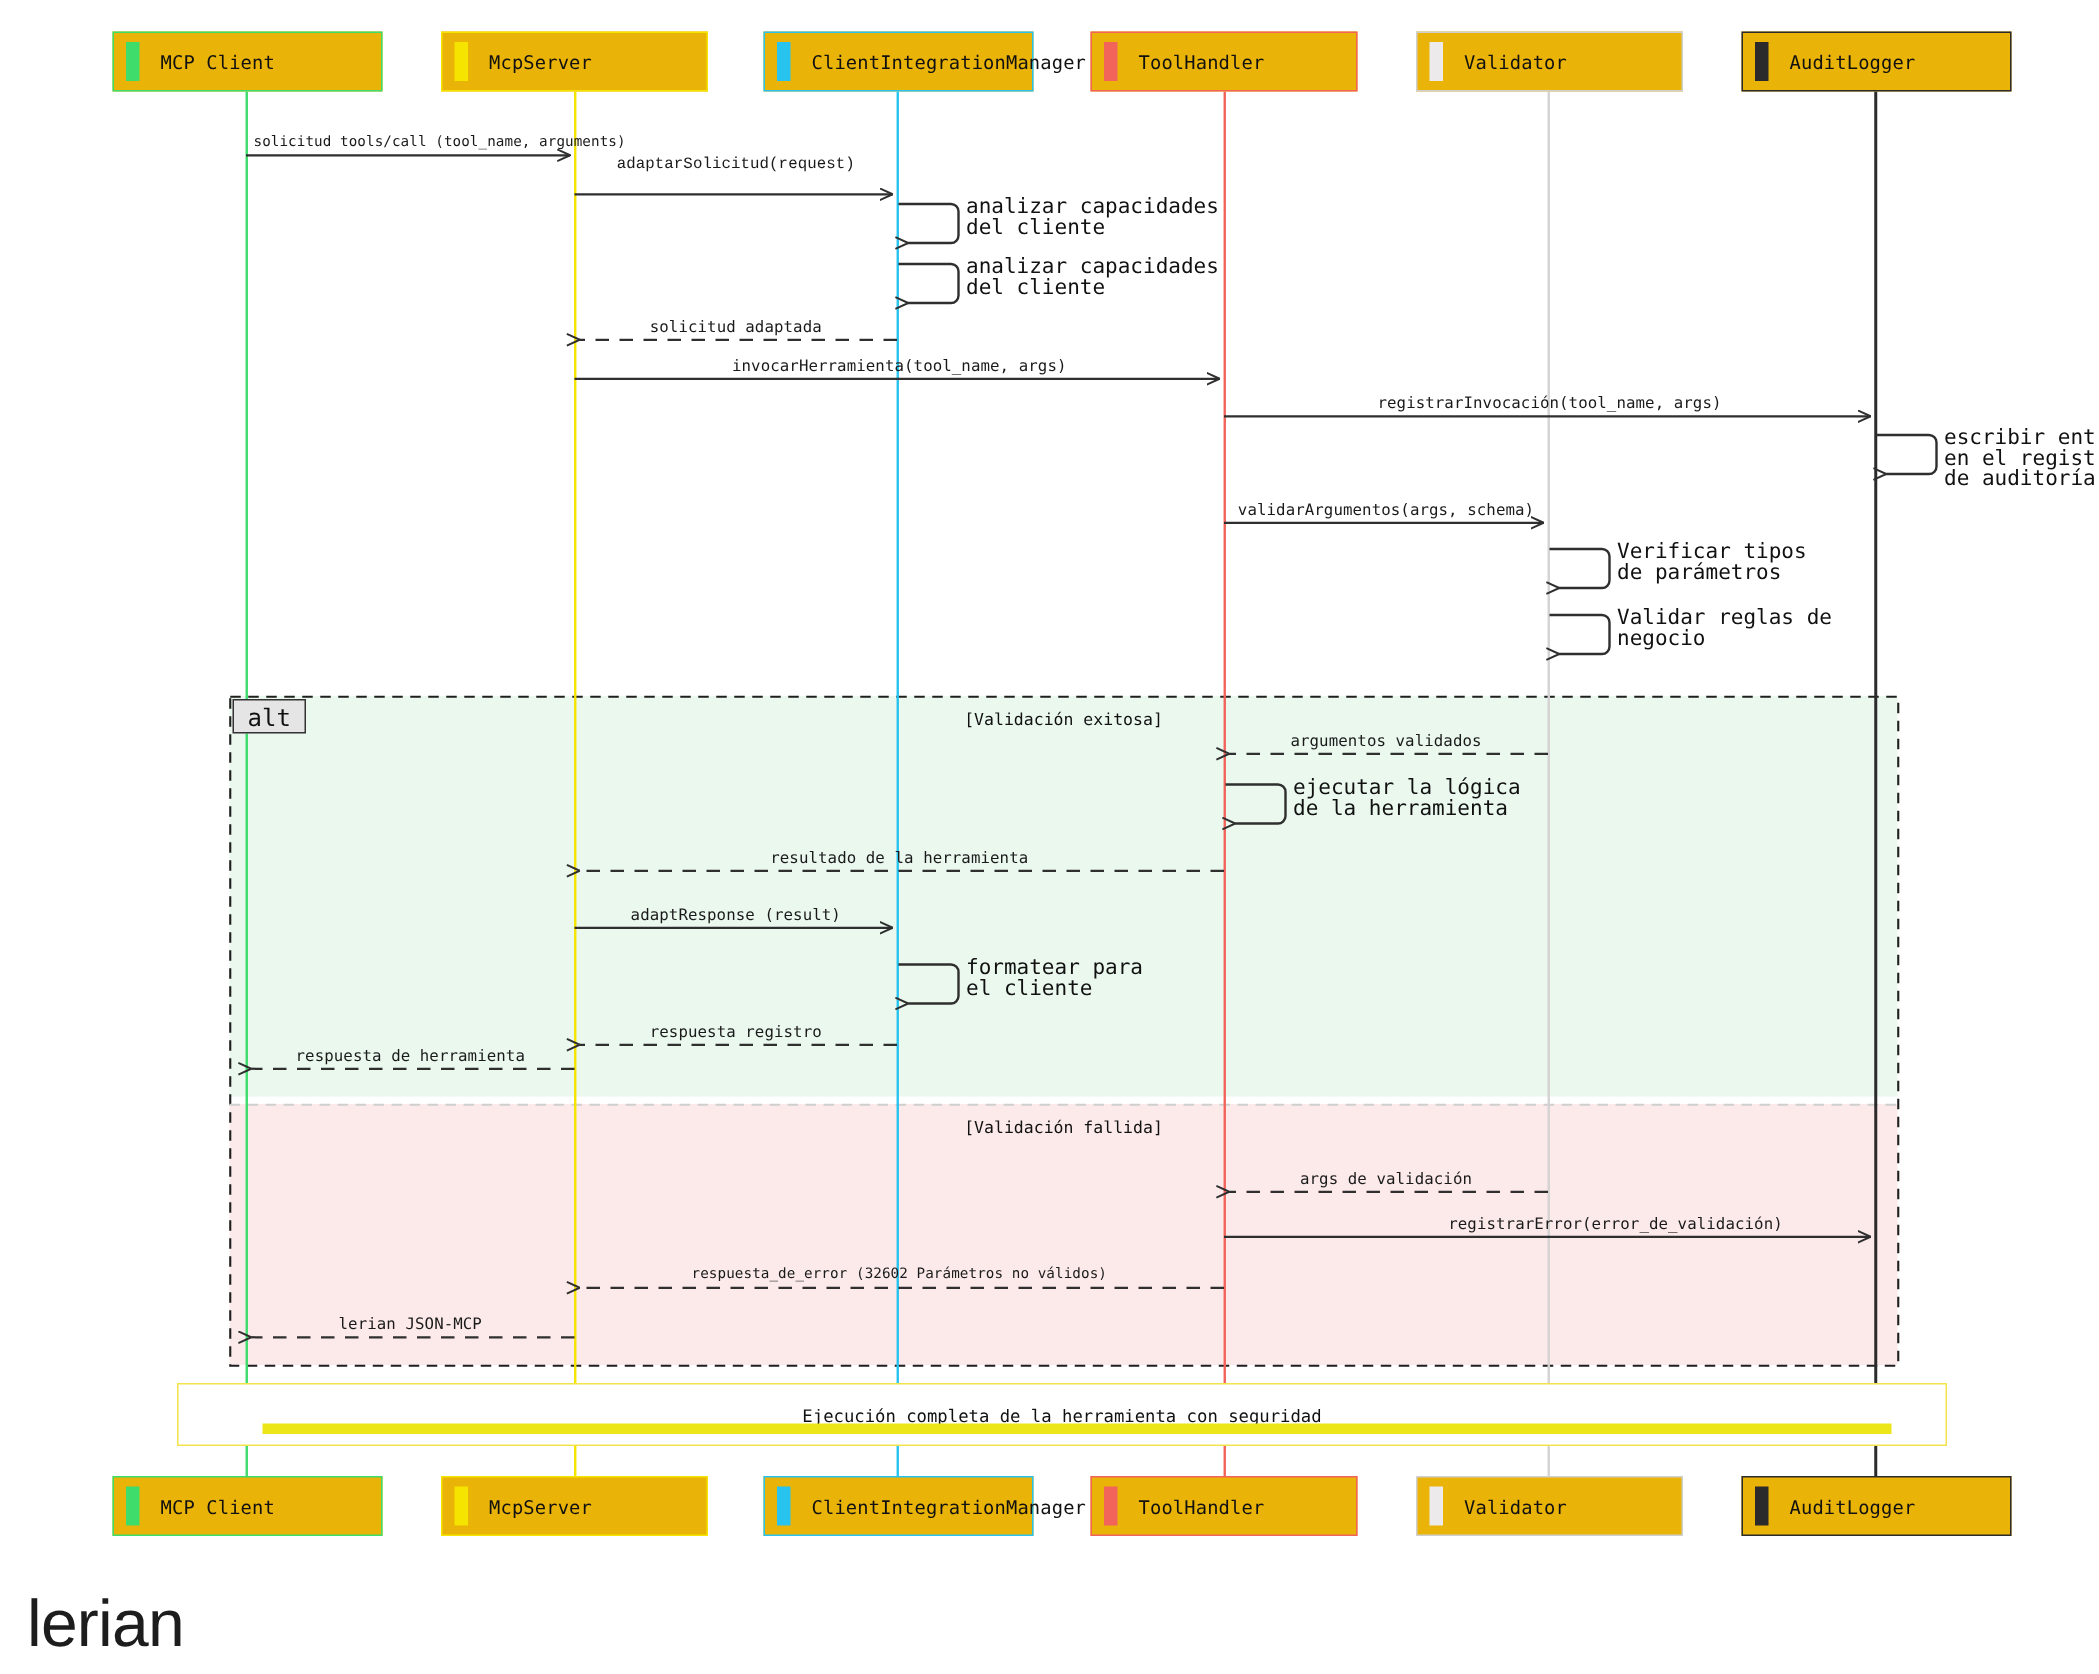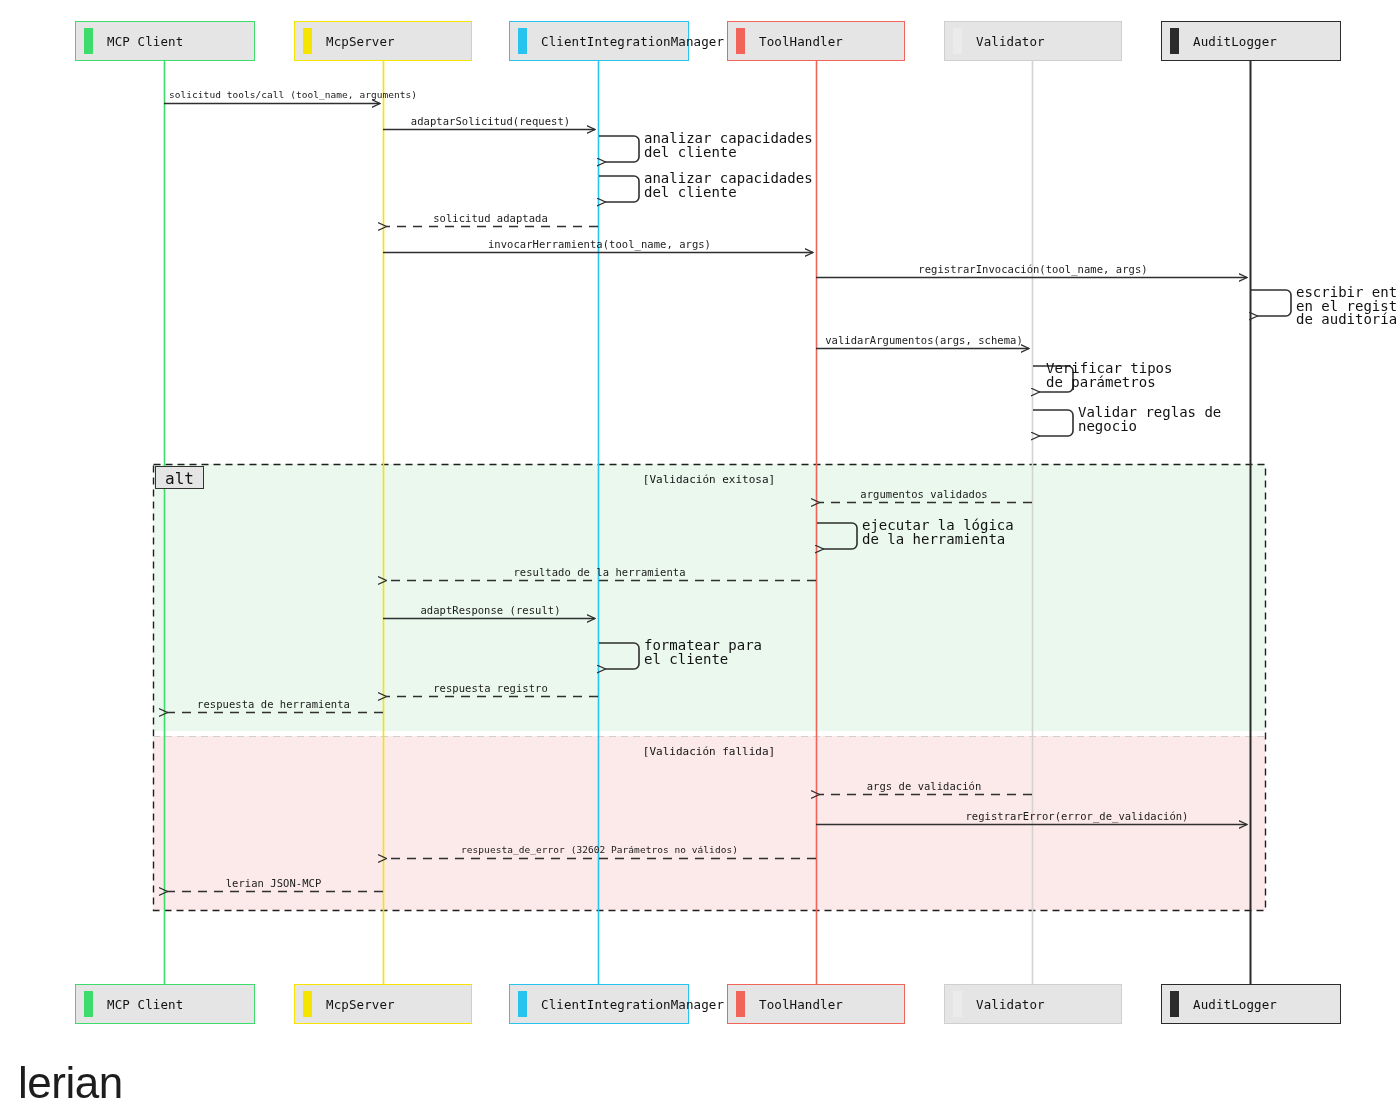--- a/index.html
+++ b/index.html
@@ -26,21 +26,21 @@
     width: 1399px;
     height: 1116px;
   }
   svg.layer { pointer-events: none; }
 
   
   .pbox {
     position: absolute;
     box-sizing: border-box;
     height: 40px;
-    background: #e5e5e5;
+    background: #eab308;
     border: 1px solid #999;
     display: flex;
     align-items: center;
   }
   .pbox .swatch {
     width: 9px;
     height: 26px;
     margin-left: 8px;
     flex: 0 0 auto;
   }
@@ -235,48 +235,52 @@
       </div>
       <div class="pbox" style="left: 1161px; top: 21px; width: 180px; border-color: rgb(43, 43, 43);">
         <span class="swatch" style="background: rgb(43, 43, 43);"></span>
         <span class="plabel">AuditLogger</span>
       </div>
       <div class="pbox" style="left: 1161px; top: 984px; width: 180px; border-color: rgb(43, 43, 43);">
         <span class="swatch" style="background: rgb(43, 43, 43);"></span>
         <span class="plabel">AuditLogger</span>
       </div>
       <div class="msg-label small" style="top: 89px; left: 169px;">solicitud tools/call (tool_name, arguments)</div>
-      <div class="msg-label center" style="top: 115px; left: 490.5px;">adaptarSolicitud(request)</div>
+      <div class="msg-label center" style="top: 104px; left: 490.5px; font-family: Liberation Mono, monospace;">adaptarSolicitud(request)</div>
       <div class="msg-label center" style="top: 212px; left: 490.5px;">solicitud adaptada</div>
       <div class="msg-label center" style="top: 238px; left: 599.5px;">invocarHerramienta(tool_name, args)</div>
       <div class="msg-label center" style="top: 263px; left: 1033px;">registrarInvocación(tool_name, args)</div>
       <div class="msg-label center" style="top: 334px; left: 924px;">validarArgumentos(args, schema)</div>
       <div class="msg-label center" style="top: 488px; left: 924px;">argumentos validados</div>
       <div class="msg-label center" style="top: 566px; left: 599.5px;">resultado de la herramienta</div>
       <div class="msg-label center" style="top: 604px; left: 490.5px;">adaptResponse (result)</div>
       <div class="msg-label center" style="top: 682px; left: 490.5px;">respuesta registro</div>
       <div class="msg-label center" style="top: 698px; left: 273.5px;">respuesta de herramienta</div>
       <div class="msg-label center" style="top: 780px; left: 924px;">args de validación</div>
       <div class="msg-label center" style="top: 810px; left: 1033px; margin-left: 44px;">registrarError(error_de_validación)</div>
       <div class="msg-label small center" style="top: 844px; left: 599.5px;">respuesta_de_error (32602 Parámetros no válidos)</div>
       <div class="msg-label center" style="top: 877px; left: 273.5px;">lerian JSON-MCP</div>
       <div class="self-text" style="left: 644px; top: 132px;">analizar capacidades
 del cliente</div>
       <div class="self-text" style="left: 644px; top: 172px;">analizar capacidades
 del cliente</div>
       <div class="self-text" style="left: 1296px; top: 286px;">escribir entrada
 en el registro
 de auditoría</div>
-      <div class="self-text" style="left: 1046px; top: 362px;">Verificar tipos
+      <div class="self-text" style="left: 1078px; top: 362px;">Verificar tipos
 de parámetros</div>
       <div class="self-text" style="left: 1078px; top: 406px;">Validar reglas de
 negocio</div>
       <div class="self-text" style="left: 862px; top: 519px;">ejecutar la lógica
 de la herramienta</div>
       <div class="self-text" style="left: 644px; top: 639px;">formatear para
 el cliente</div>
       <div class="alt-tag" style="left: 155px; top: 466px;">alt</div>
       <div class="alt-cond" style="left: 709px; top: 473px;">[Validación exitosa]</div>
       <div class="alt-cond" style="left: 709px; top: 745px;">[Validación fallida]</div>
+      <div class="note-box" style="left: 118px; top: 922px; width: 1180px; height: 42px; border-color: rgb(242, 227, 74);">
+        <div class="note-text">Ejecución completa de la herramienta con seguridad</div>
+        <div class="note-bar" style="background: rgb(236, 230, 24);"></div>
+      </div>
       <div class="logo" style="left: 18px; top: 1058px;">lerian</div>
     </div>
 
 </div>
 
 </body></html>

